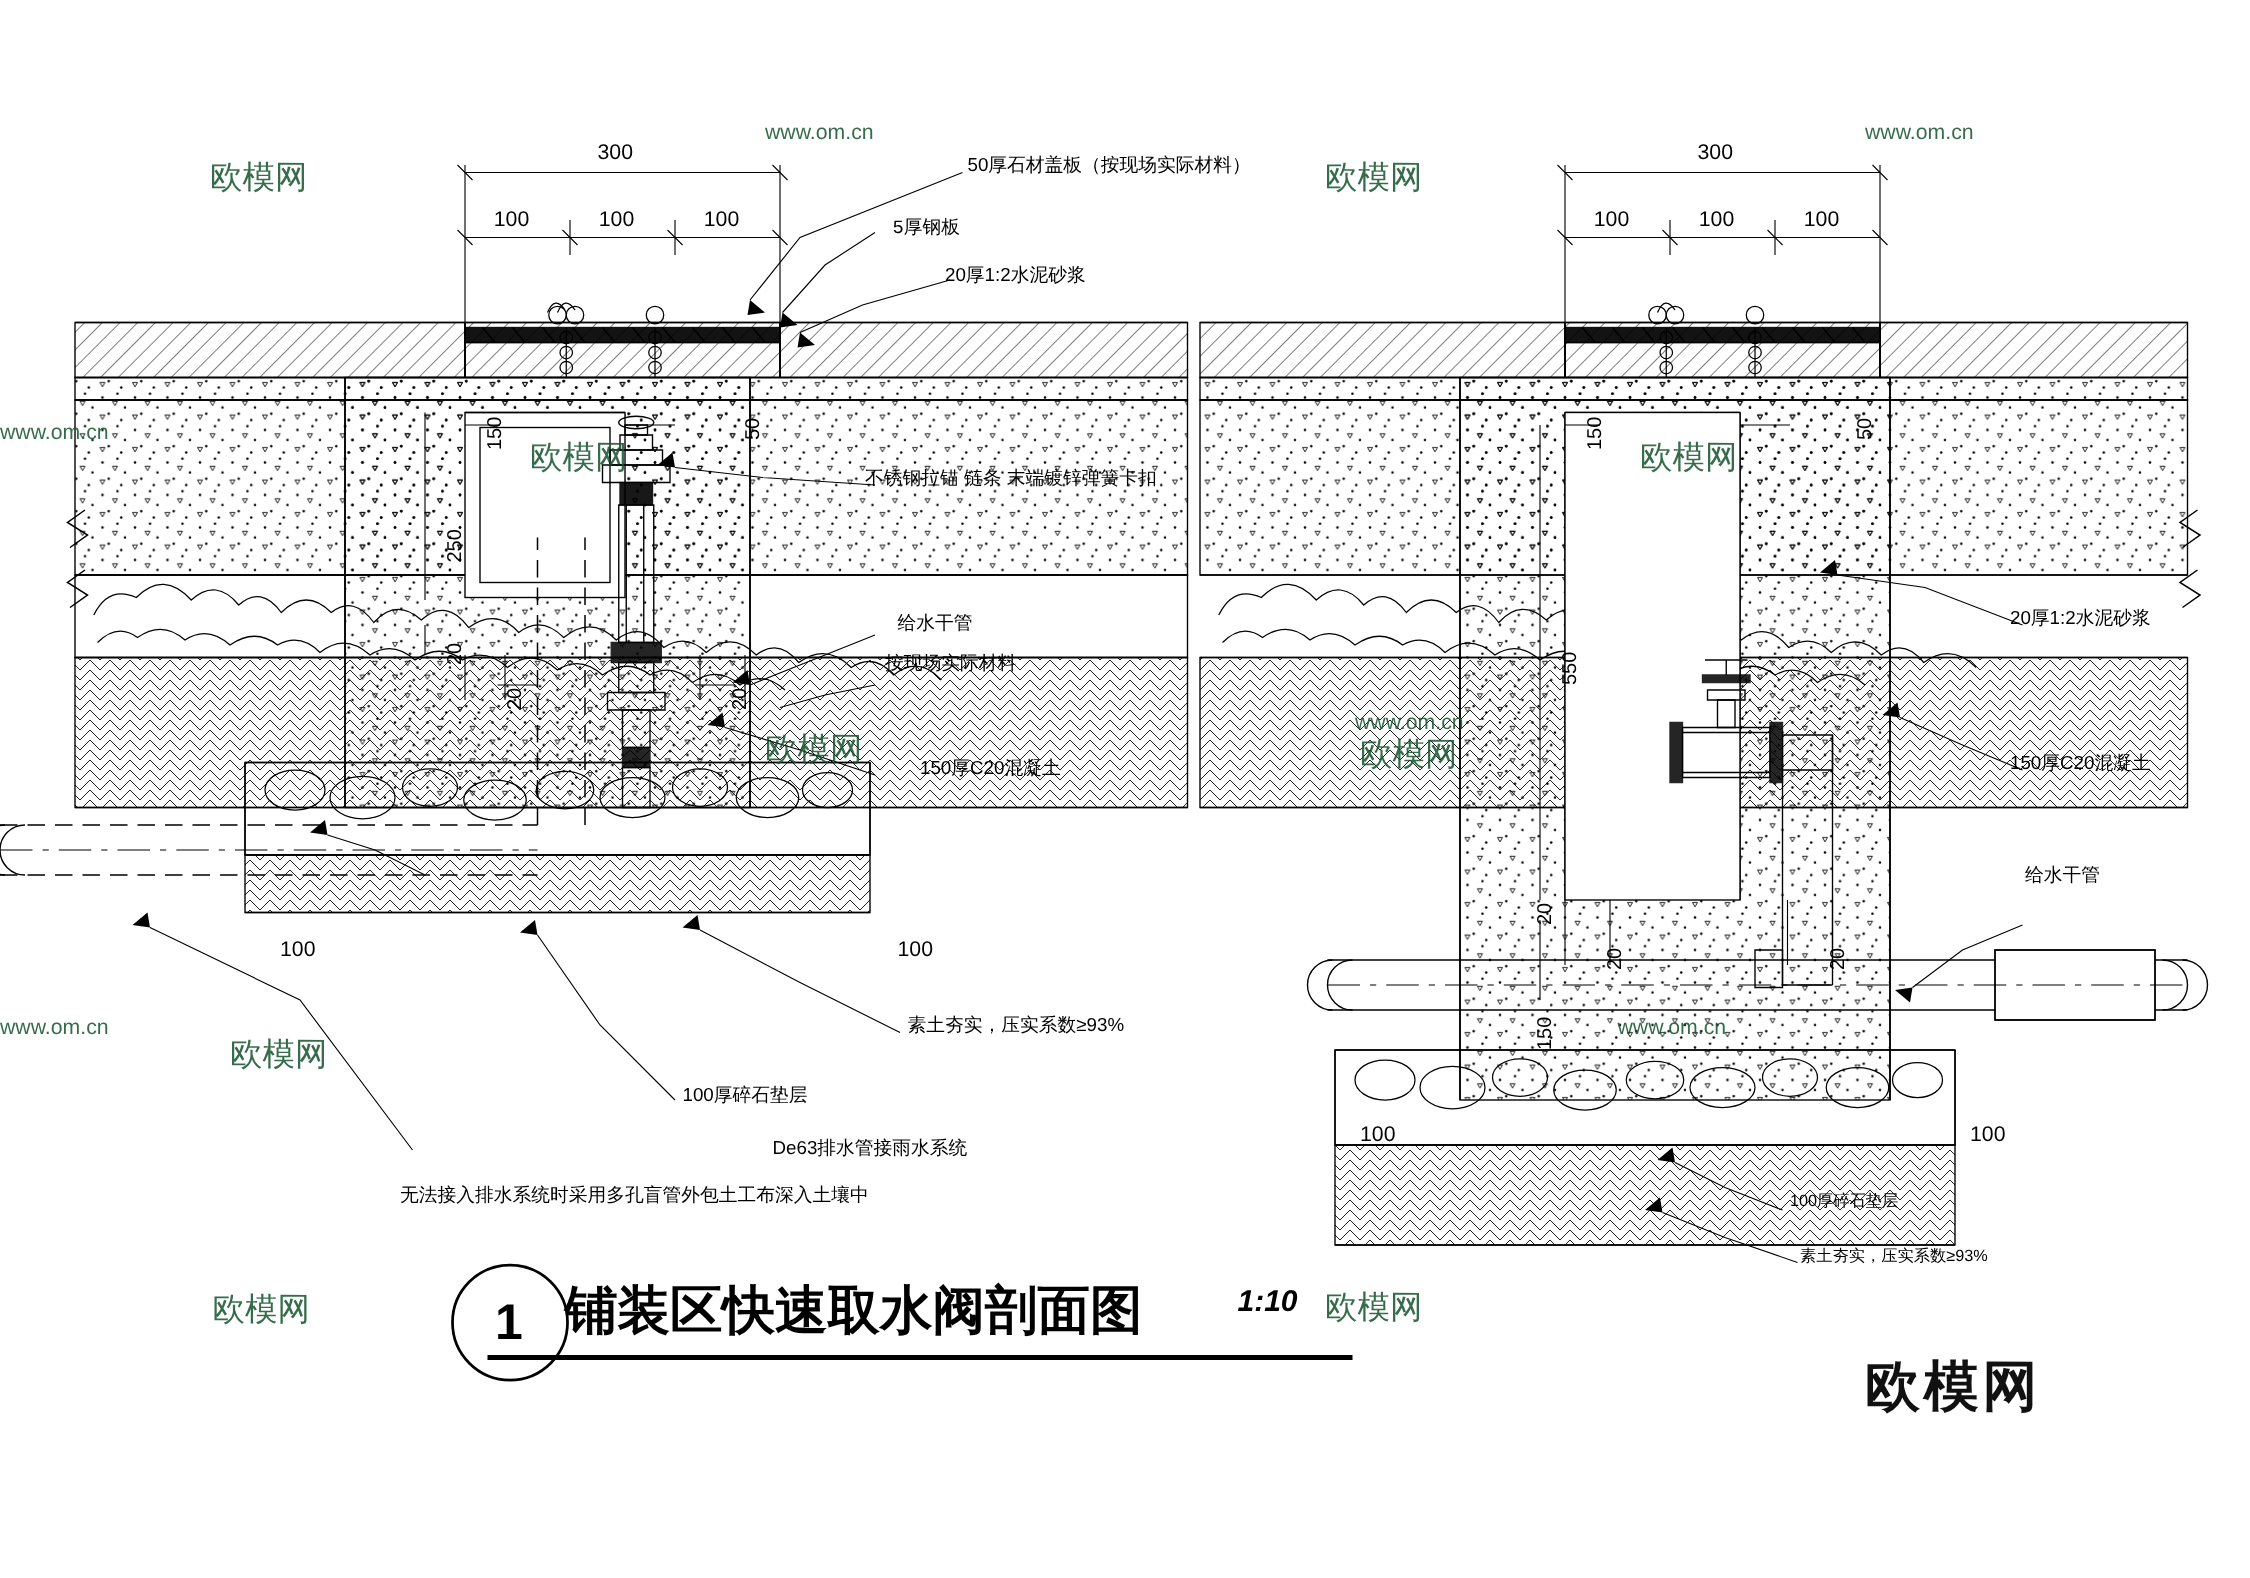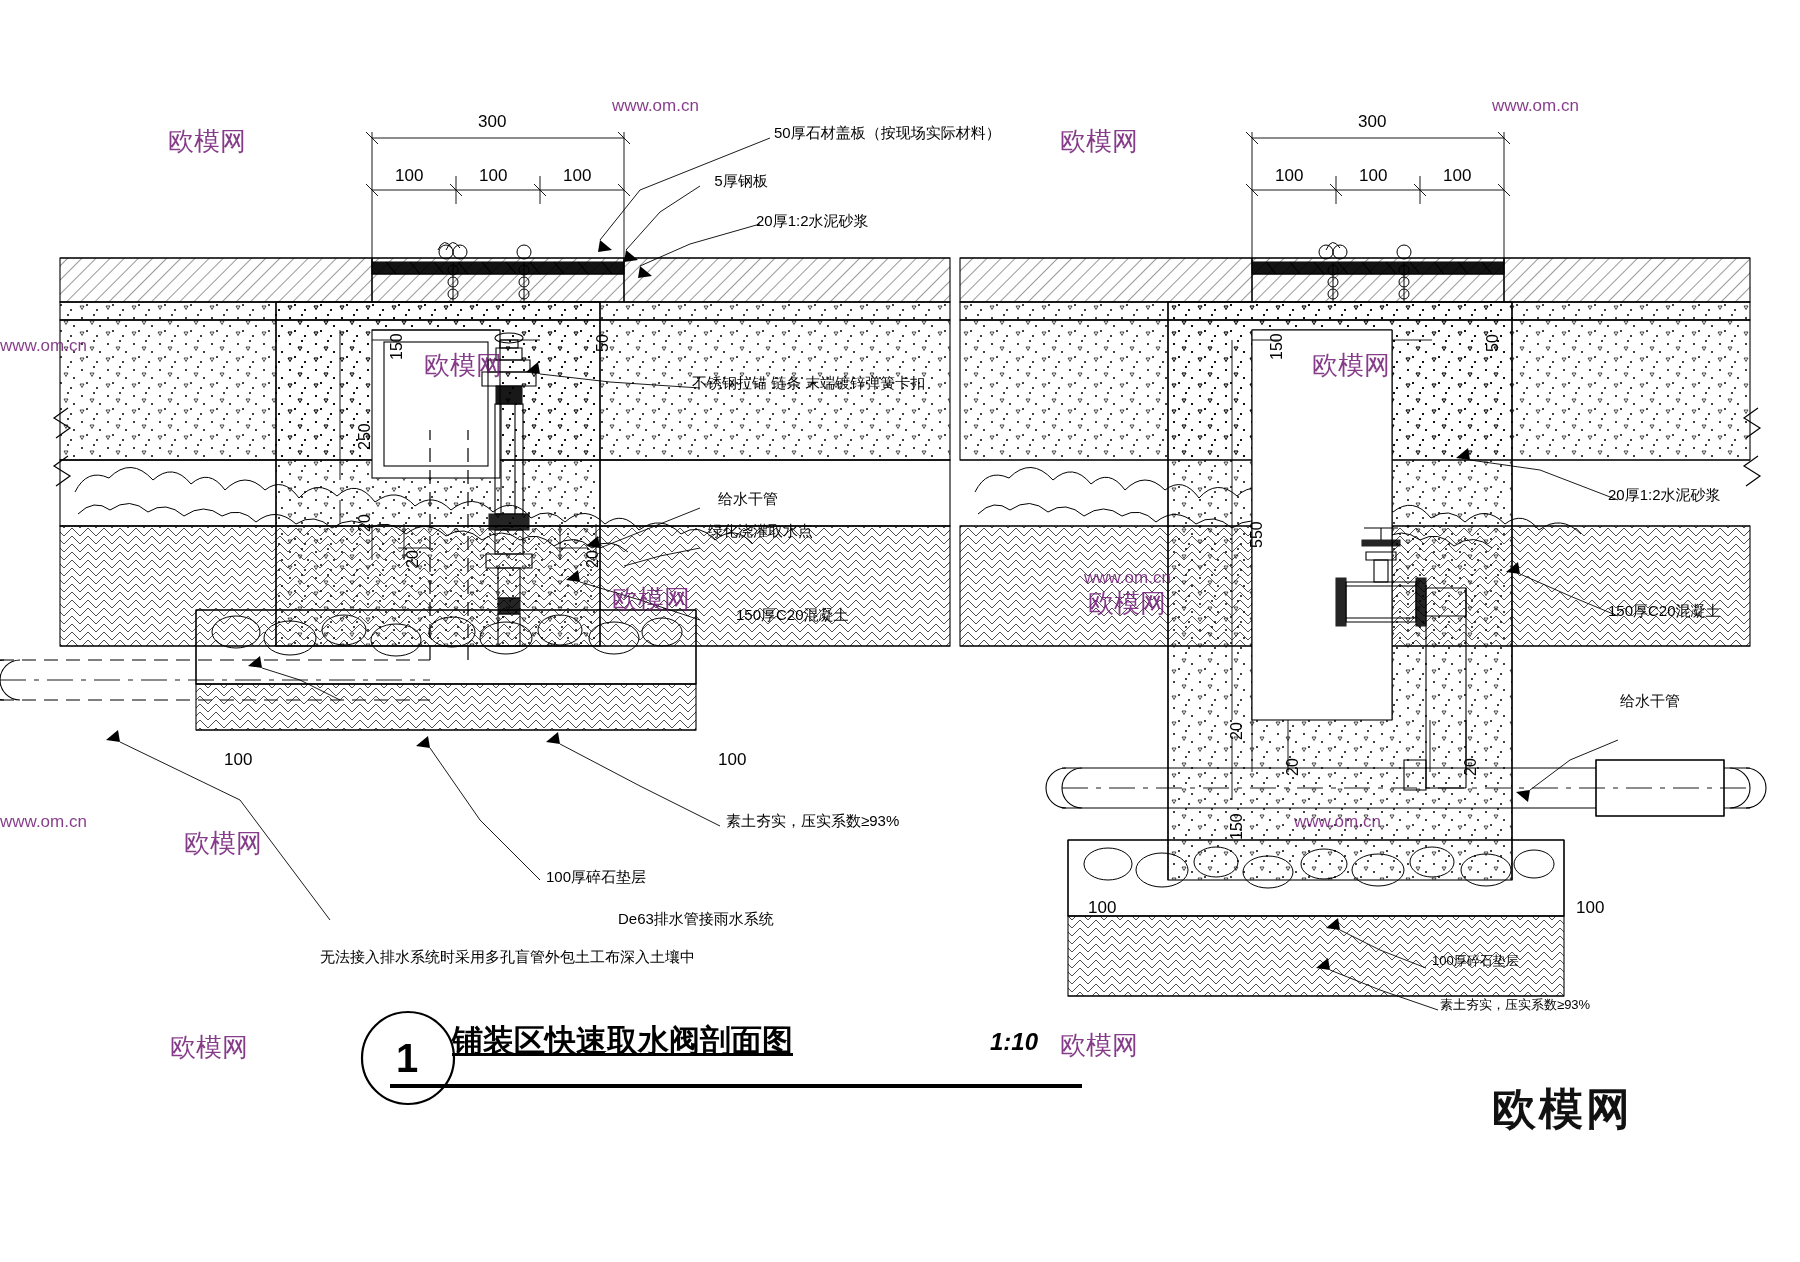--- a/index.html
+++ b/index.html
@@ -2,23 +2,23 @@
 <html><head>
 <meta charset="utf-8">
 <style>
   html,body{margin:0;padding:0;background:#ffffff;}
   body{width:1800px;height:1262px;position:relative;overflow:hidden;
        font-family:"Liberation Sans", sans-serif;color:#000;}
   #stage{position:absolute;left:0;top:0;width:1800px;height:1262px;}
   svg{position:absolute;left:0;top:0;}
   .lbl{position:absolute;font-size:15px;line-height:1.15;white-space:nowrap;color:#000;}
   .lbl.sm{font-size:13px;}
-  .wm{position:absolute;color:#701a75;font-size:17px;white-space:nowrap;opacity:.85;}
+  .wm{position:absolute;color:#14532d;font-size:17px;white-space:nowrap;opacity:.85;}
   .wmlogo{position:absolute;color:#111;font-size:44px;font-weight:bold;letter-spacing:3px;}
-  .title{position:absolute;font-size:31px;font-weight:bold;white-space:nowrap;text-decoration:underline;}
+  .title{position:absolute;font-size:42px;font-weight:bold;white-space:nowrap;}
   .scale{position:absolute;font-size:24px;font-weight:bold;white-space:nowrap;}
   .num{position:absolute;font-size:17px;white-space:nowrap;}
   .numv{position:absolute;font-size:16px;white-space:nowrap;transform:rotate(-90deg);transform-origin:0 0;}
 </style>
 </head>
 <body>
 
 <div id="stage">
 
 <svg width="1800" height="1262" viewBox="0 0 1800 1262">
@@ -372,21 +372,21 @@
 <div class="numv" style="left:1462px;top:776px;">20</div>
 <div class="numv" style="left:1228px;top:840px;">150</div>
 <div class="num" style="left:1088px;top:898px;">100</div>
 <div class="num" style="left:1576px;top:898px;">100</div>
 
 <div class="lbl" style="left:774px;top:124px;">50厚石材盖板（按现场实际材料）</div>
 <div class="lbl" style="left:714px;top:174px;font-family:Liberation Mono, monospace;">5厚钢板</div>
 <div class="lbl" style="left:756px;top:212px;">20厚1:2水泥砂浆</div>
 <div class="lbl" style="left:692px;top:374px;text-align:right;">不锈钢拉锚 链条 末端镀锌弹簧卡扣</div>
 <div class="lbl" style="left:718px;top:490px;">给水干管</div>
-<div class="lbl" style="left:708px;top:522px;">绿化浇灌取水点</div>
+<div class="lbl" style="left:708px;top:522px;">按现场实际材料</div>
 <div class="lbl" style="left:736px;top:606px;">150厚C20混凝土</div>
 <div class="lbl" style="left:1608px;top:486px;">20厚1:2水泥砂浆</div>
 <div class="lbl" style="left:1608px;top:602px;">150厚C20混凝土</div>
 <div class="lbl" style="left:1620px;top:692px;">给水干管</div>
 <div class="lbl" style="left:726px;top:812px;">素土夯实，压实系数≥93%</div>
 <div class="lbl" style="left:546px;top:868px;">100厚碎石垫层</div>
 <div class="lbl" style="left:618px;top:910px;">De63排水管接雨水系统</div>
 <div class="lbl" style="left:320px;top:948px;">无法接入排水系统时采用多孔盲管外包土工布深入土壤中</div>
 <div class="lbl sm" style="left:1432px;top:954px;">100厚碎石垫层</div>
 <div class="lbl sm" style="left:1440px;top:998px;">素土夯实，压实系数≥93%</div>

